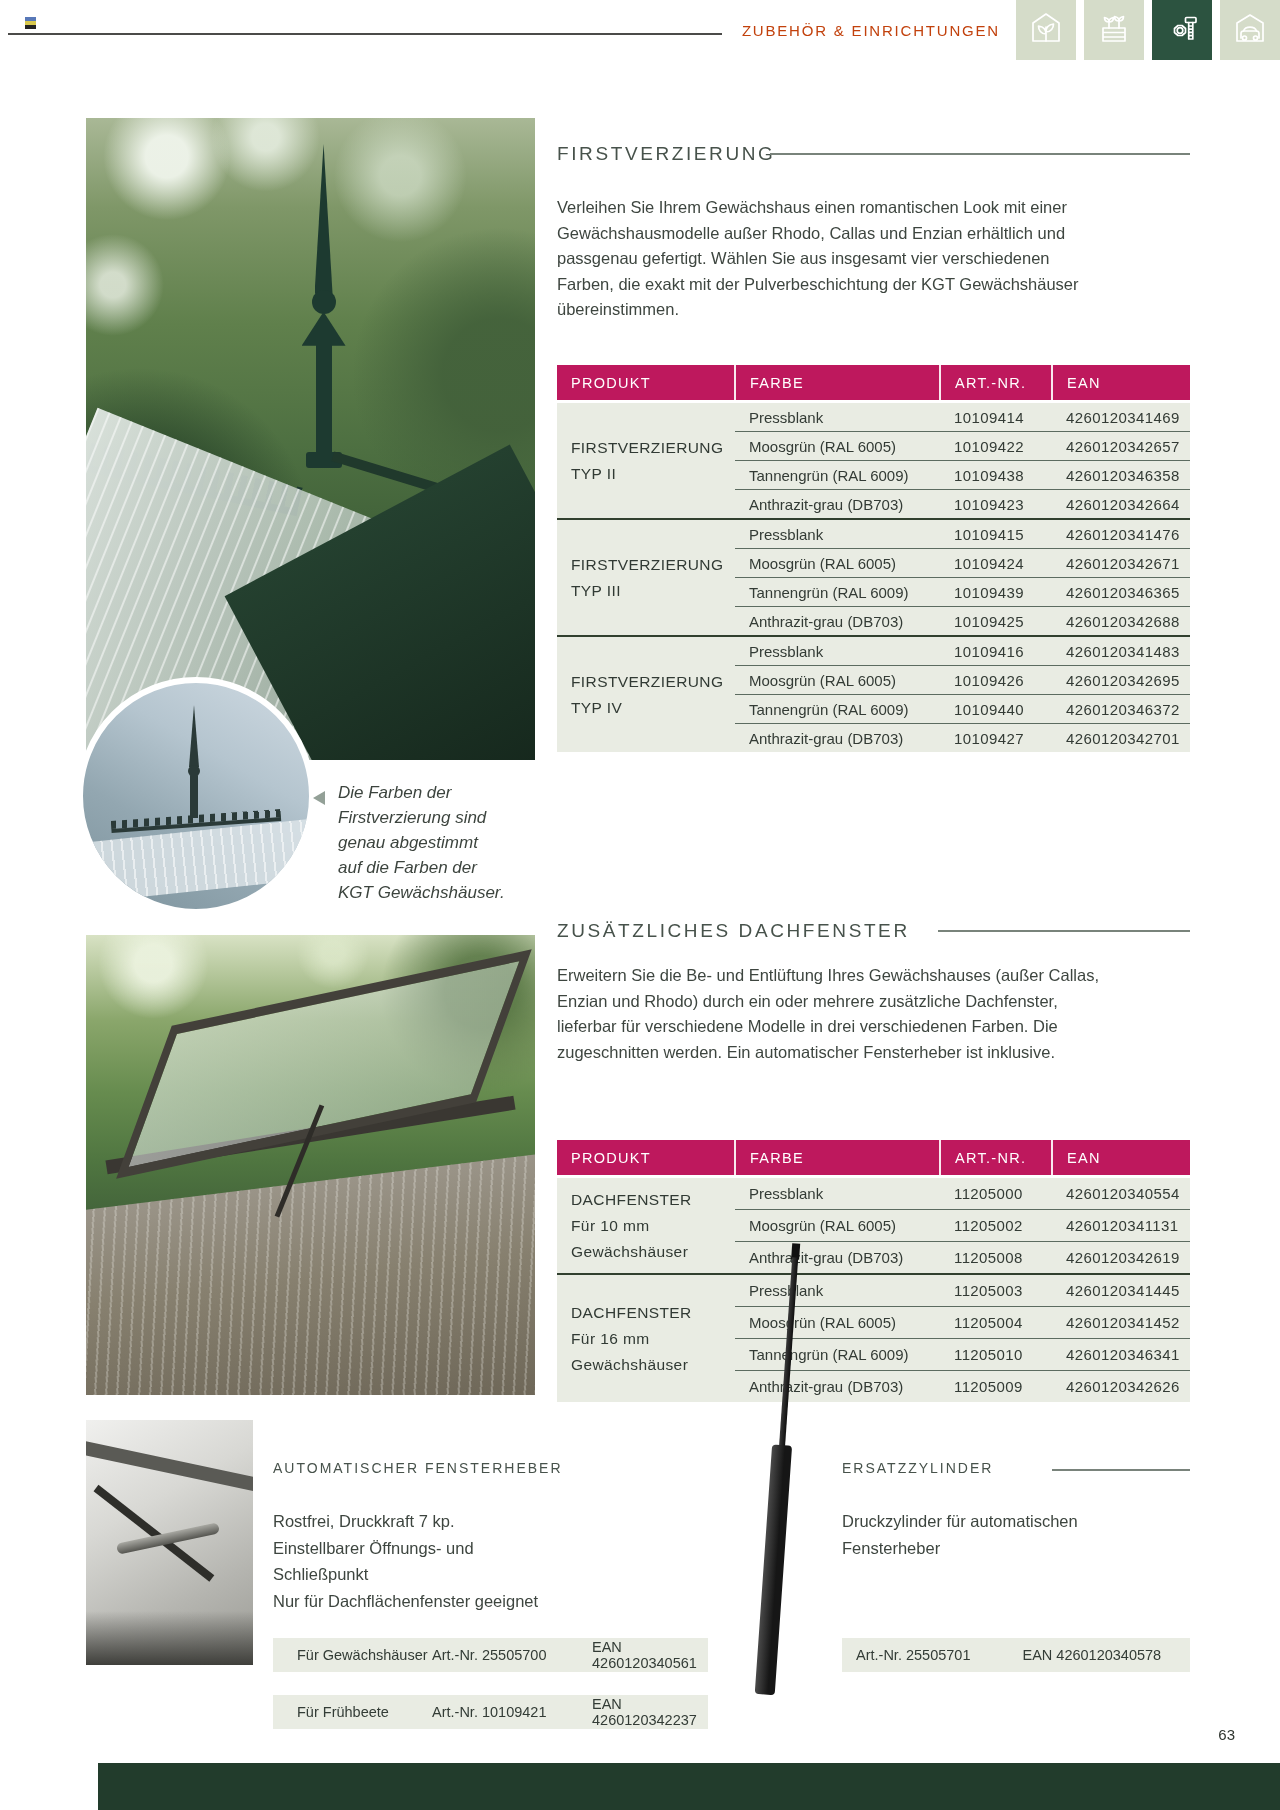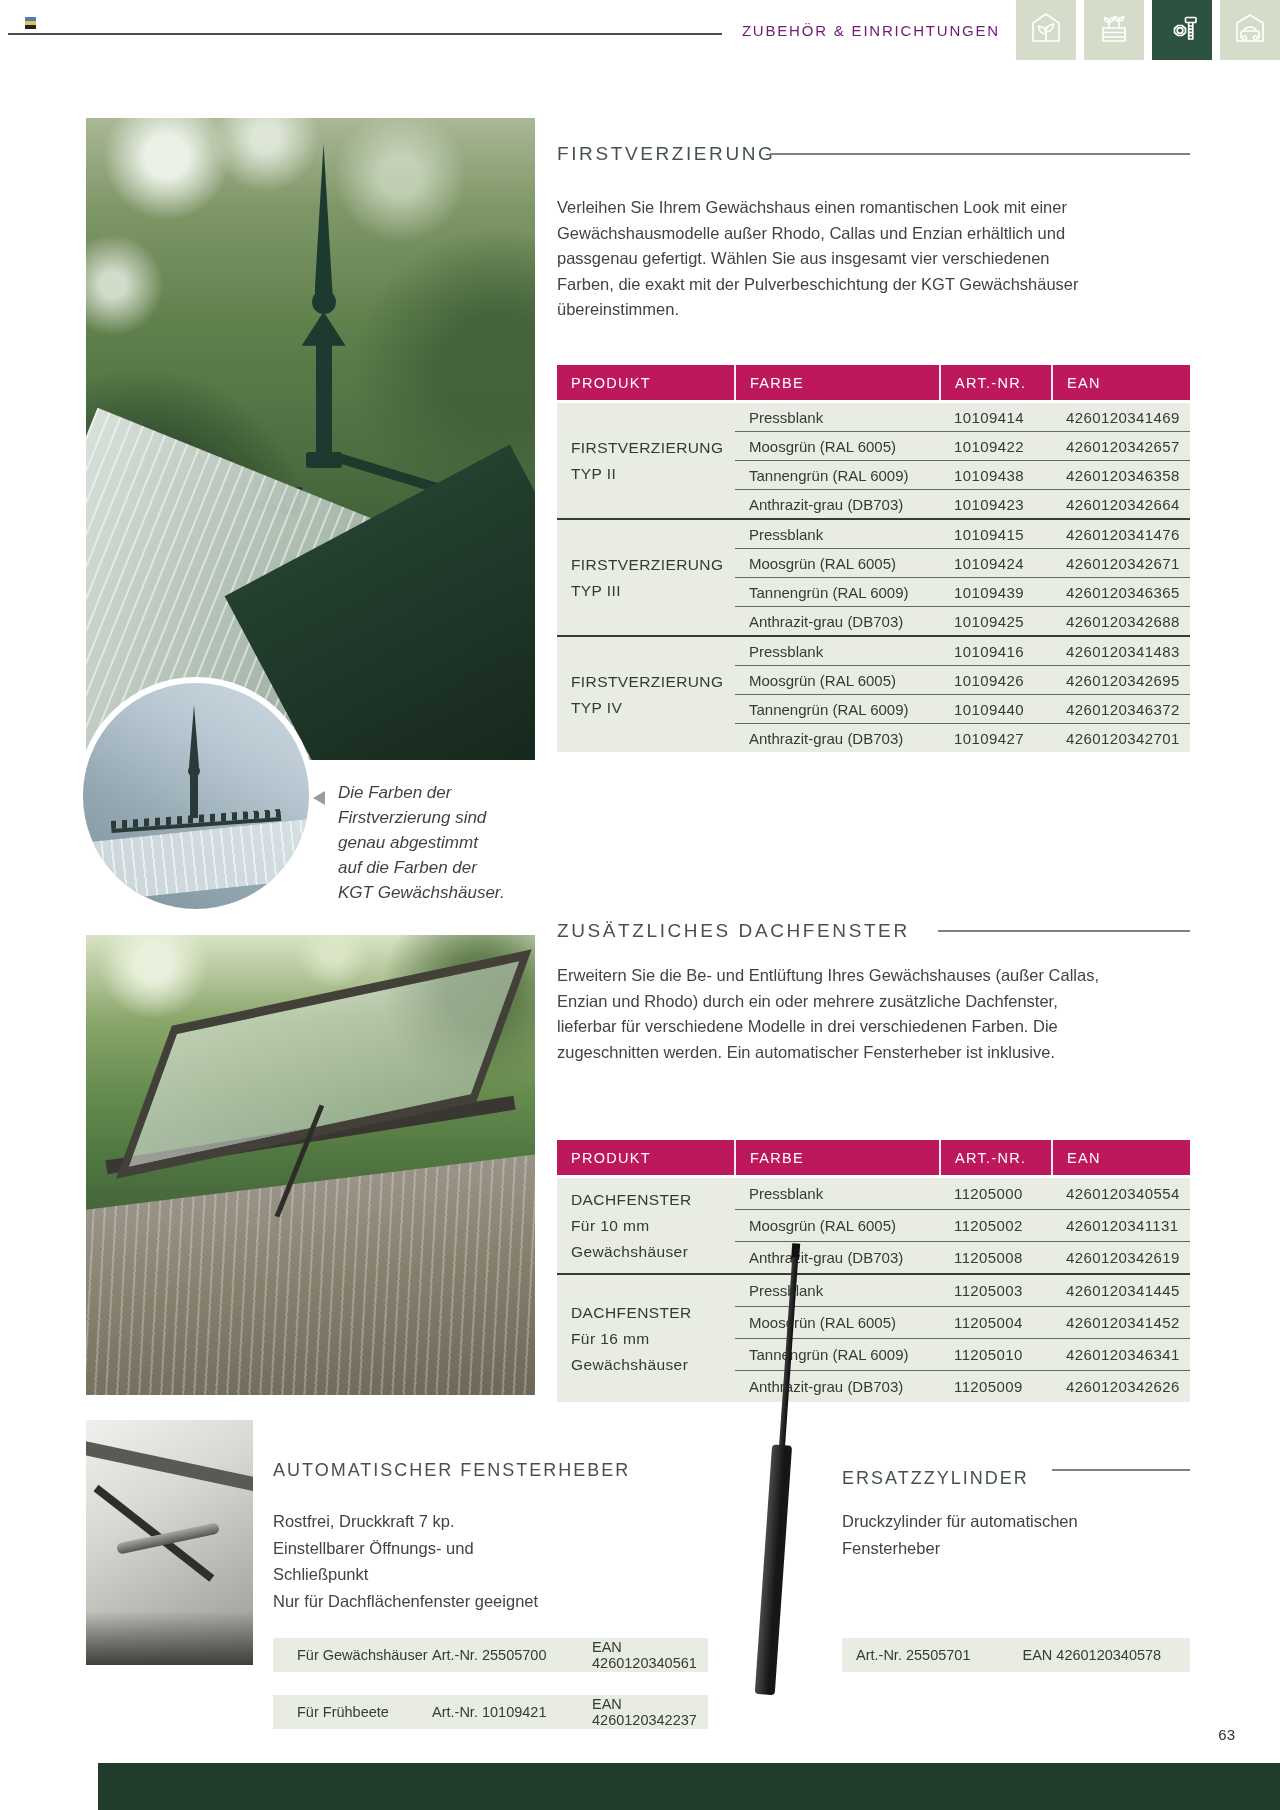--- a/index.html
+++ b/index.html
@@ -4,21 +4,21 @@
 <style>
   html,body{margin:0;padding:0;background:#fff;}
   body{width:1280px;height:1810px;position:relative;overflow:hidden;
        font-family:"Liberation Sans",sans-serif;color:#3d453f;}
   .abs{position:absolute;}
 
   
   .regmark{left:25px;top:17px;width:11px;height:13px;}
   .regmark div{height:4px;}
   .hdr-line{left:8px;top:33px;width:714px;height:2px;background:#4b4b49;}
-  .hdr-title{top:22px;right:280px;font-size:15px;letter-spacing:1.8px;color:#701a75;}
+  .hdr-title{top:22px;right:280px;font-size:15px;letter-spacing:1.8px;color:#c2410c;}
   .tabs{top:0;right:0;display:flex;gap:8px;}
   .tab{width:60px;height:60px;background:#d5dcc9;display:flex;align-items:center;justify-content:center;}
   .tab.active{background:#2c5340;}
   .tab svg{width:36px;height:36px;stroke:#fff;fill:none;stroke-width:1.7;stroke-linejoin:round;stroke-linecap:round;}
 
   
   .photo1{left:86px;top:118px;width:449px;height:642px;overflow:hidden;
     background:
       radial-gradient(circle at 18% 6%, rgba(240,245,236,.95) 0 3%, rgba(240,245,236,0) 9%),
       radial-gradient(circle at 40% 3%, rgba(228,236,222,.9) 0 2%, rgba(228,236,222,0) 8%),
@@ -95,21 +95,21 @@
     text-align:left;height:35px;padding:0 0 0 14px;border-bottom:3px solid #fff;}
   .ptable th + th{border-left:2px solid rgba(255,255,255,.9);}
   .ptable td{background:#e9ece3;font-size:15px;color:#333b35;padding:0 0 0 14px;}
   .t1 td{height:28px;} .t2 td{height:31px;margin-top:24px;}
   .ptable tbody tr:not(:last-child) td:not(.prod){border-bottom:1px solid #5c6b60;}
   .ptable tbody.sep{border-top:2px solid #31402f;}
   .ptable td.prod{font-size:15.5px;letter-spacing:.4px;color:#313a34;line-height:26px;vertical-align:middle;}
   .ptable td.num{letter-spacing:.4px;}
 
   
-  .sub-heading{font-size:18px;letter-spacing:2px;color:#47524b;}
+  .sub-heading{font-size:14px;letter-spacing:2px;color:#47524b;}
   .body-lines{font-size:16.5px;line-height:26.5px;color:#3d453f;}
   .info-row{background:#e9ece3;height:34px;display:flex;align-items:center;font-size:14.5px;color:#333c36;}
   .info-row .lbl{flex:0 0 135px;padding-left:24px;}
   .info-row .art{flex:0 0 160px;}
   .info-row.right{padding-left:14px;gap:52px;}
 
   .page-num{top:1726px;right:45px;font-size:15px;color:#2f352f;}
   .footer-bar{left:98px;top:1763px;width:1182px;height:47px;background:#223c2c;}
 </style>
 </head>
@@ -402,21 +402,21 @@
   <span class="art">Art.-Nr. 10109421</span>
   <span class="ean">EAN 4260120342237</span>
 </div>
 
 <div class="abs cylinder">
   <div class="cyl-tip"></div>
     <div class="cyl-rod"></div>
     <div class="cyl-body"></div>
 </div>
 
-<div class="abs sub-heading" style="left:842px;top:1460px;margin-top:8px;">ERSATZZYLINDER</div>
+<div class="abs sub-heading" style="left:842px;top:1460px;">ERSATZZYLINDER</div>
 <div class="abs heading-rule" style="left:1052px;top:1469px;width:138px;"></div>
 <div class="abs body-lines" style="left:842px;top:1508px;width:320px;">
     <div>Druckzylinder für automatischen</div>
     <div>Fensterheber</div>
   </div>
 
 <div class="abs info-row right" style="left:842px;top:1638px;width:334px;">
   <span>Art.-Nr. 25505701</span>
   <span>EAN 4260120340578</span>
 </div>

